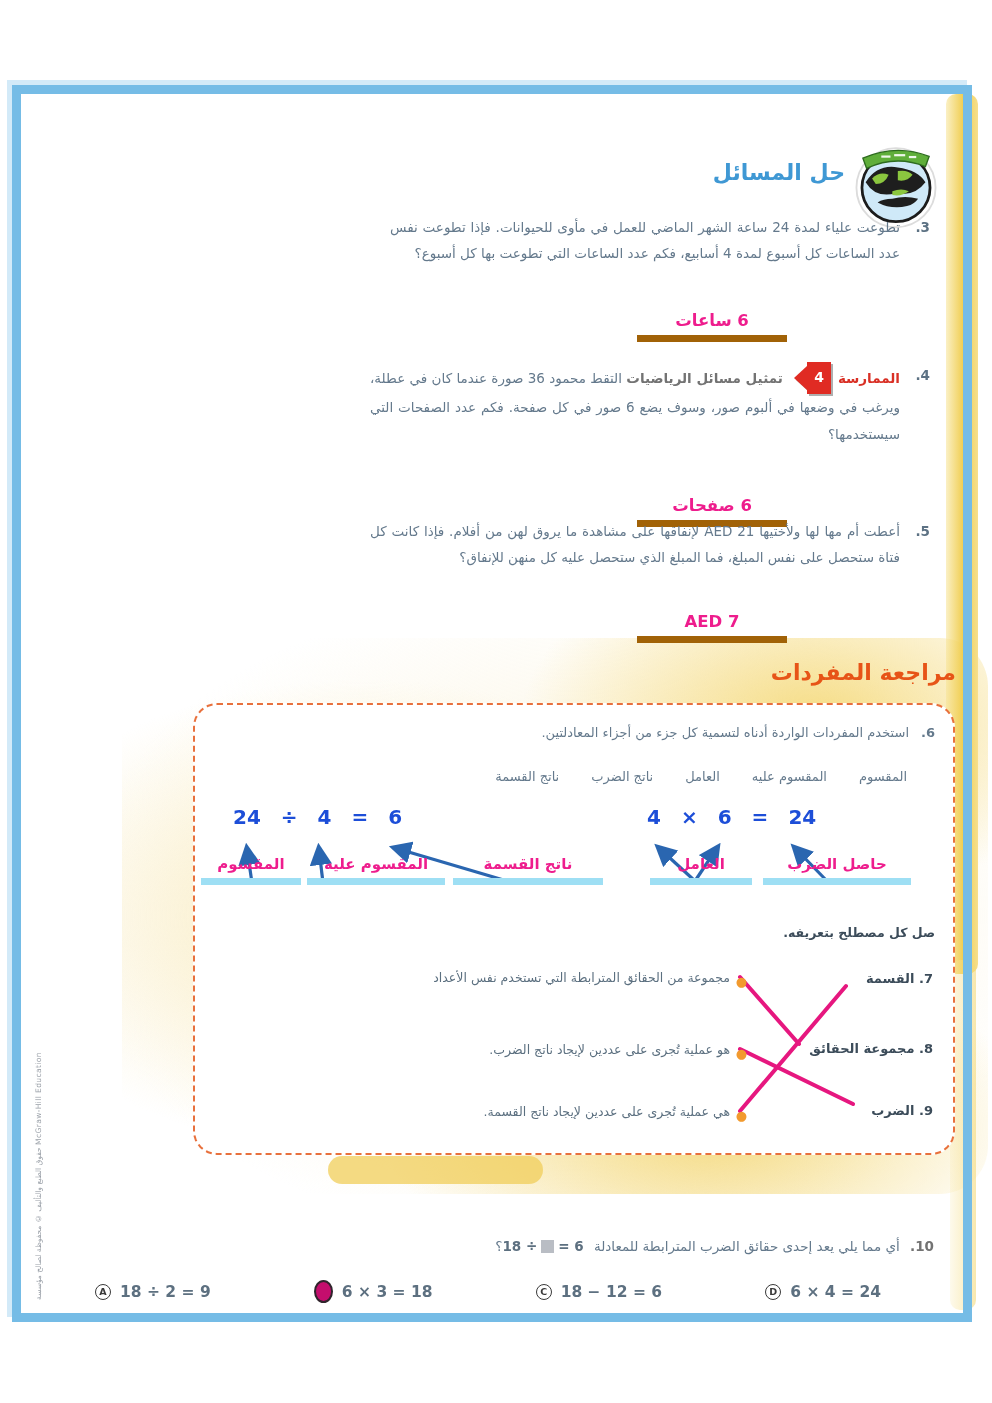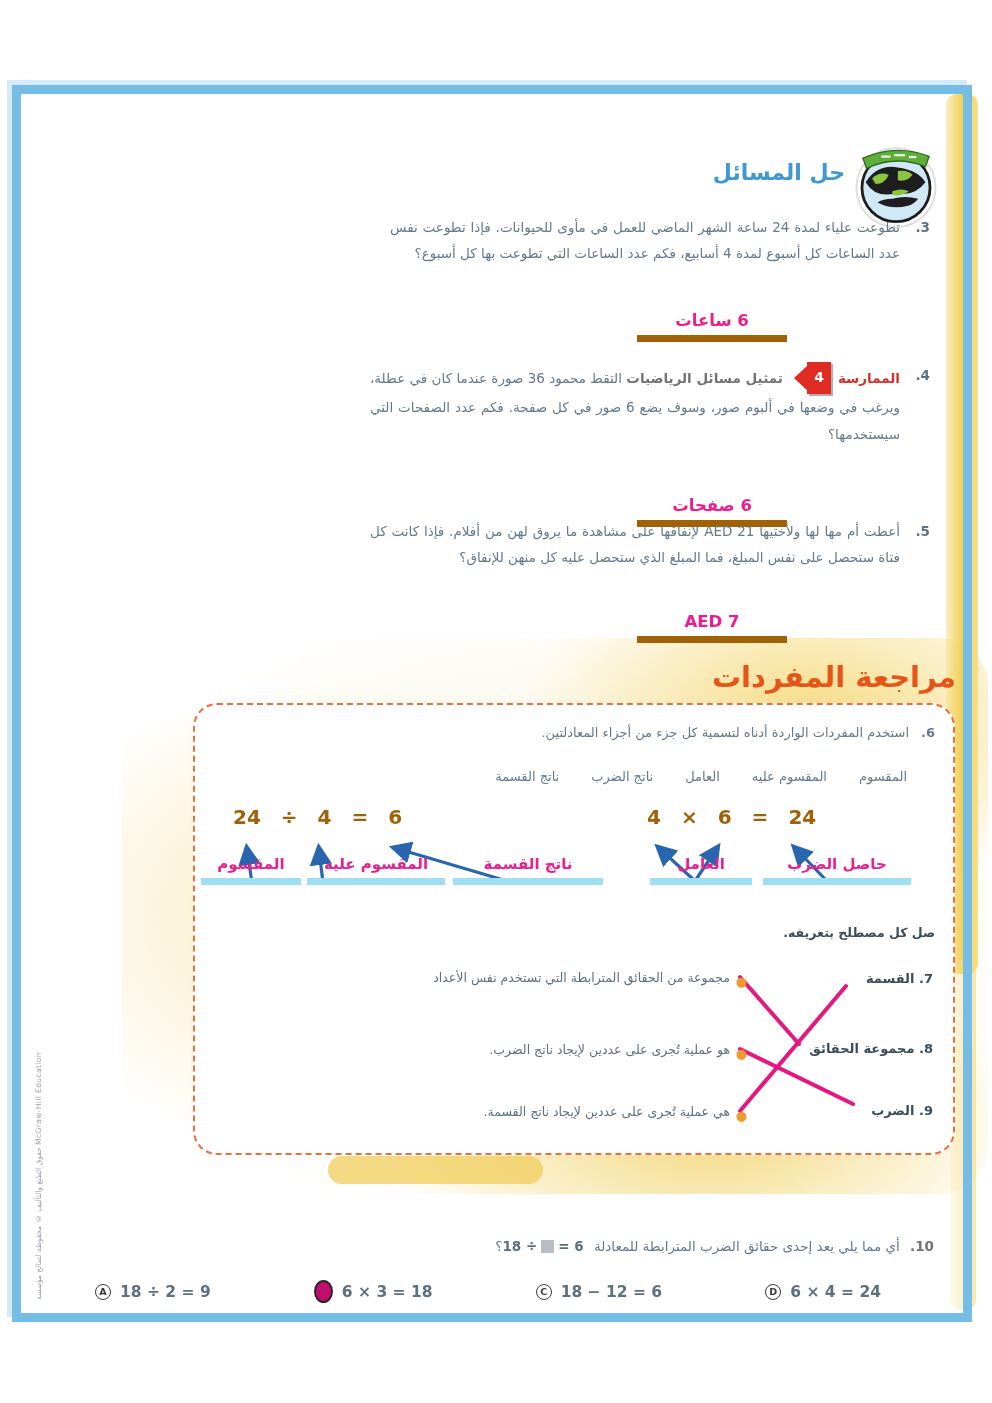--- a/index.html
+++ b/index.html
@@ -31,21 +31,21 @@
   .prob{position:absolute;display:flex;direction:rtl;z-index:2;color:#64798c;
         font-size:13.5px;line-height:1.95;}
   .prob .num{font-weight:bold;flex:0 0 30px;color:#5d7284;}
   .prob .ptext{text-align:justify;}
   .ans{position:absolute;z-index:2;direction:rtl;color:#ee1d8d;font-weight:bold;
        font-size:16.5px;text-align:center;min-width:118px;
        padding:0 16px 5px 16px;border-bottom:7px solid #a16207;}
 
   .ps-heading{position:absolute;right:147px;top:160px;z-index:2;
        font-size:22px;font-weight:bold;color:#3f98d4;direction:rtl;}
-  .orange-heading{position:absolute;z-index:2;font-size:29px;font-weight:bold;
+  .orange-heading{position:absolute;z-index:2;font-size:22px;font-weight:bold;
        color:#e75417;direction:rtl;}
 
   .practice{color:#d93025;font-weight:bold;}
   .boldlead{color:#737373;font-weight:bold;}
   .pbadge{display:inline-flex;align-items:center;direction:ltr;vertical-align:-7px;
        margin:0 7px;filter:drop-shadow(2px 2px 0 rgba(110,110,110,.55));}
   .pbadge .tri{width:0;height:0;border-top:12px solid transparent;
        border-bottom:12px solid transparent;border-right:13px solid #e02b23;}
   .pbadge .bx{background:#e02b23;color:#fff;font-weight:bold;font-size:14px;
        padding:2px 7px 3px 7px;}
@@ -56,21 +56,21 @@
   
   .vbox{position:absolute;left:193px;top:703px;width:762px;height:452px;z-index:2;
      border:2.5px dashed #e8703c;border-radius:24px;background:#fff;box-sizing:border-box;}
   .vbox .inner{position:absolute;inset:0;}
   .q6{position:absolute;right:18px;top:20px;width:706px;display:flex;direction:rtl;
      color:#64798c;font-size:13px;}
   .q6 .num{font-weight:bold;flex:0 0 26px;}
   .bank{position:absolute;top:64px;right:46px;direction:rtl;display:flex;gap:32px;
      color:#64798c;font-size:13px;}
   .eq{position:absolute;display:flex;direction:ltr;gap:20px;font-weight:bold;
-     font-size:20px;color:#a16207;top:100px;}
+     font-size:20px;color:#1d4ed8;top:100px;}
   .eq-div{left:38px;} .eq-mul{left:452px;}
   .vlabel{position:absolute;top:150px;text-align:center;color:#ee1d8d;font-weight:bold;
      font-size:15px;padding-bottom:5px;border-bottom:7px solid #9edff4;direction:rtl;box-sizing:border-box;}
   .match-ins{position:absolute;right:18px;top:220px;direction:rtl;color:#3c4c5a;
      font-size:12.5px;font-weight:bold;}
   .term{position:absolute;right:20px;direction:rtl;color:#3c4c5a;font-size:13px;font-weight:bold;}
   .def{position:absolute;left:207px;width:328px;direction:rtl;text-align:right;
      color:#5c7080;font-size:12.5px;line-height:1.8;}
   .def .bullet{position:absolute;right:-17px;top:3px;color:#f29a2e;font-size:13px;}
   .overlay{position:absolute;inset:0;width:762px;height:452px;}

